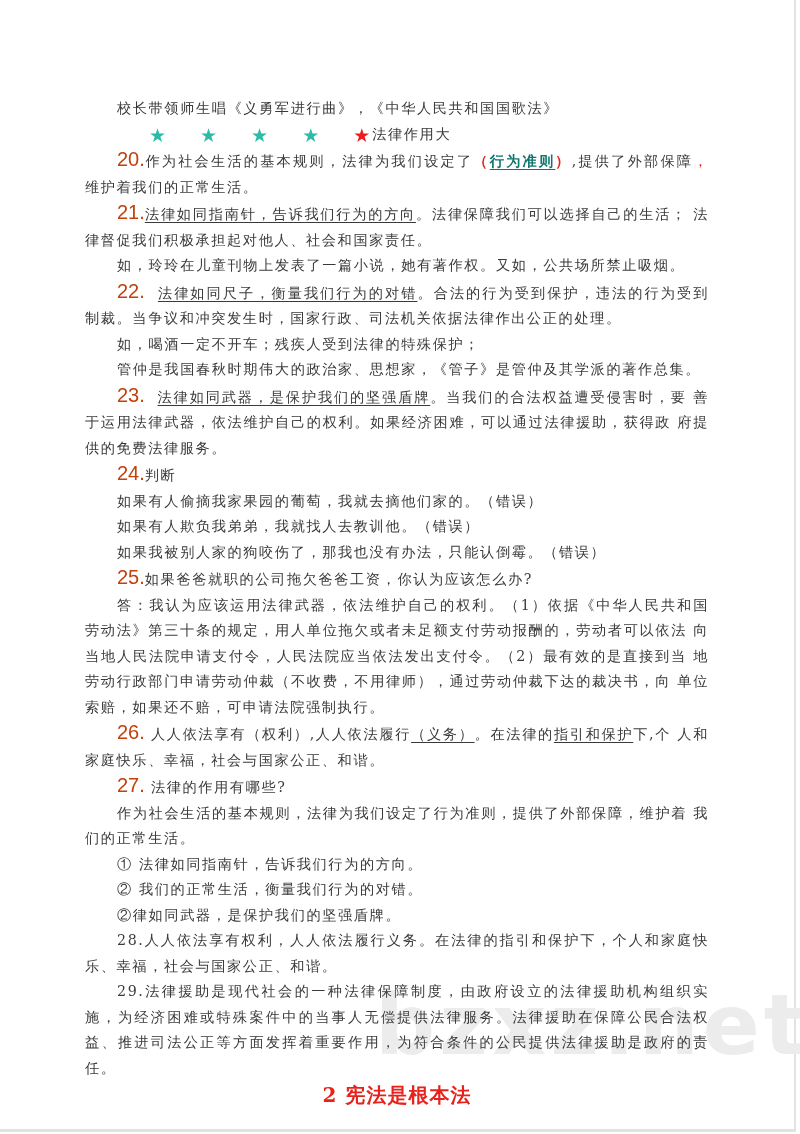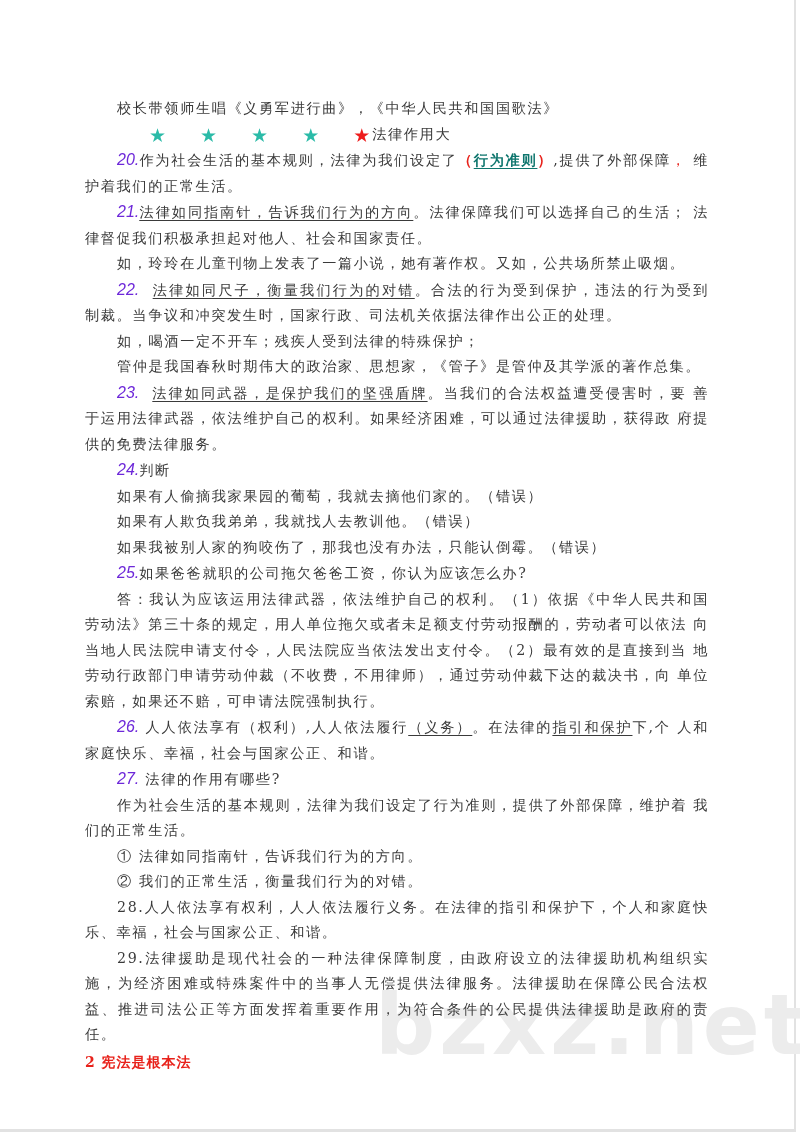--- a/index.html
+++ b/index.html
@@ -11,31 +11,31 @@
   .page {
     position: absolute; left: 0; top: 0; width: 794px; height: 1129px;
     background: #fff;
     border-right: 2px solid #e2e2e2; border-bottom: 3px solid #e2e2e2;
   }
   .content {
     position: absolute; left: 85px; top: 96px; width: 624px;
     font-size: 14.2px; line-height: 25.5px; letter-spacing: 1.6px;
   }
   .p { margin: 0; text-indent: 32px; text-align: justify; }
-  .num { color: #6d28d9; font-family: "Liberation Sans", sans-serif; font-size: 16px; letter-spacing: 0; font-style: italic; }
+  .num { color: #c2410c; font-family: "Liberation Sans", sans-serif; font-size: 20px; letter-spacing: 0; }
   .u { text-decoration: underline; text-underline-offset: 3px; }
   .bold-u { text-decoration: underline; font-weight: bold; color: #0f766e; text-underline-offset: 3px; }
   .red { color: #e8221b; }
   .paren { color: #e8221b; font-weight: bold; }
   .stars { display: inline-flex; gap: 2px; vertical-align: -3px; margin-right: 2px; }
   .star { font-size: 19px; line-height: 20px; font-family: "DejaVu Sans", sans-serif; letter-spacing: 0; }
   .star.teal { color: #2bbba8; }
   .star.red { color: #ee1c1c; }
   .heading {
-    text-align: left; color: #e8221b; font-weight: bold; font-size: 14px;
+    text-align: center; color: #e8221b; font-weight: bold; font-size: 20px;
     letter-spacing: 1px; margin-top: 2px; text-indent: 0;
   }
   .watermark {
     position: absolute; left: 375px; top: 985px; font-family: "DejaVu Sans", sans-serif;
     font-weight: bold; font-size: 84px; color: #ececec; letter-spacing: 4px; line-height: 80px;
     z-index: 0; user-select: none;
   }
   .content { z-index: 1; }
 </style>
 </head>
@@ -78,19 +78,20 @@
 
     <p class="p"><span class="num">25.</span><span>如果爸爸就职的公司拖欠爸爸工资，你认为应该怎么办?</span></p>
     <p class="p">答：我认为应该运用法律武器，依法维护自己的权利。（1）依据《中华人民共和国 劳动法》第三十条的规定，用人单位拖欠或者未足额支付劳动报酬的，劳动者可以依法 向当地人民法院申请支付令，人民法院应当依法发出支付令。（2）最有效的是直接到当 地劳动行政部门申请劳动仲裁（不收费，不用律师），通过劳动仲裁下达的裁决书，向 单位索赔，如果还不赔，可申请法院强制执行。</p>
 
     <p class="p"><span class="num">26.</span><span> 人人依法享有（权利）,人人依法履行</span><span class="u">（义务）</span><span>。在法律的</span><span class="u">指引和保护</span><span>下,个 人和家庭快乐、幸福，社会与国家公正、和谐。</span></p>
 
     <p class="p"><span class="num">27.</span><span> 法律的作用有哪些?</span></p>
     <p class="p">作为社会生活的基本规则，法律为我们设定了行为准则，提供了外部保障，维护着 我们的正常生活。</p>
     <p class="p">①  法律如同指南针，告诉我们行为的方向。</p>
     <p class="p">②  我们的正常生活，衡量我们行为的对错。</p>
+    <p class="p">②律如同武器，是保护我们的坚强盾牌。</p>
 
     <p class="p">28.人人依法享有权利，人人依法履行义务。在法律的指引和保护下，个人和家庭快 乐、幸福，社会与国家公正、和谐。</p>
     <p class="p">29.法律援助是现代社会的一种法律保障制度，由政府设立的法律援助机构组织实 施，为经济困难或特殊案件中的当事人无偿提供法律服务。法律援助在保障公民合法权 益、推进司法公正等方面发挥着重要作用，为符合条件的公民提供法律援助是政府的责 任。</p>
 
     <p class="p heading">2 宪法是根本法</p>
   </div>
 </div>
 
 </body></html>

